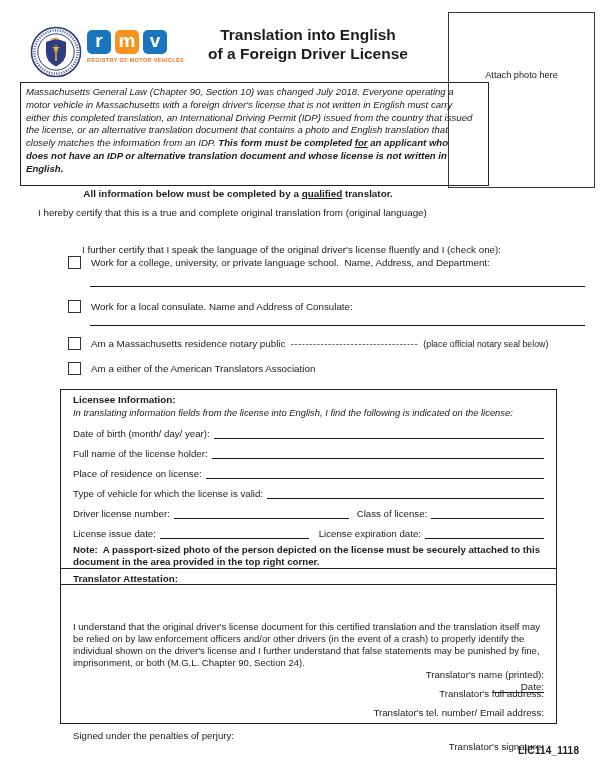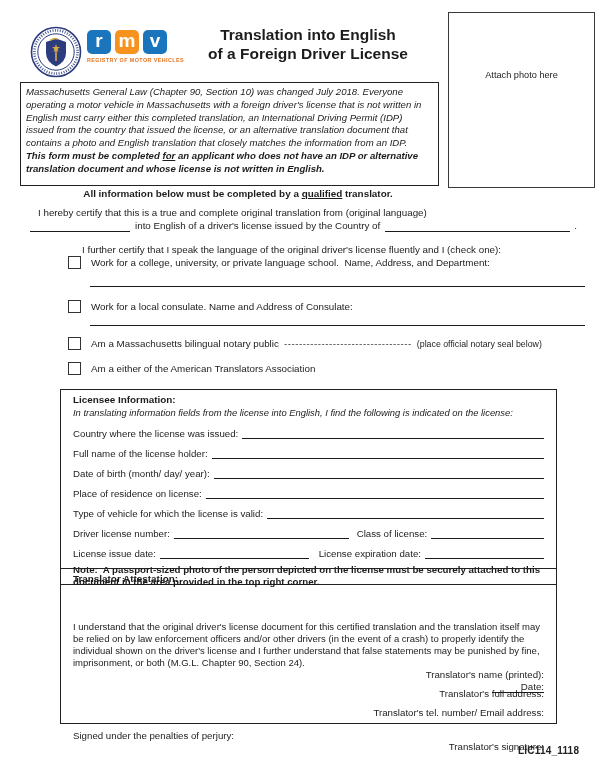--- a/index.html
+++ b/index.html
@@ -16,21 +16,21 @@
     justify-content:center; color:#fff; font-weight:bold; font-size:19px; padding-bottom:2px; box-sizing:border-box;
   }
   .lbox.blue { background:#1b75bc; }
   .lbox.orange { background:#f6921e; }
   .logo-tagline { margin-top:3px; font-size:5.4px; font-weight:bold; color:#e8731e; letter-spacing:0.42px; white-space:nowrap; }
   .title { text-align:center; font-weight:bold; font-size:15.5px; line-height:18.5px; }
   .photo-box { width:147px; height:176px; border:1px solid #3a3a3a; box-sizing:border-box; text-align:center; padding-top:57px; font-size:9.2px; }
 
   
   .intro-box {
-    width:419px; height:104px; border:1.5px solid #222; box-sizing:border-box;
+    width:469px; height:104px; border:1.5px solid #222; box-sizing:border-box;
     padding:3px 15px 0 5px; font-size:9.6px; font-style:italic; line-height:12.8px;
   }
   .intro-box b { font-weight:bold; }
   .uword { text-decoration:underline; }
 
   
   .txt { font-size:9.8px; line-height:13px; }
   .center-bold { text-align:center; font-weight:bold; font-size:9.9px;margin-left:12px; }
   .fillrow { display:flex; align-items:flex-end; }
   .fillrow .blank { border-bottom:1px solid #1a1a1a; height:12px; }
@@ -96,67 +96,57 @@
   <div class="abs intro-box" style="left:20px; top:82px;">
     <span>Massachusetts General Law (Chapter 90, Section 10) was changed July 2018. Everyone operating a motor vehicle in Massachusetts with a foreign driver's license that is not written in English must carry either this completed translation, an International Driving Permit (IDP) issued from the country that issued the license, or an alternative translation document that contains a photo and English translation that closely matches the information from an IDP.</span><b><span> This form must be completed </span><span class="uword">for</span><span> an applicant who does not have an IDP or alternative translation document and whose license is not written in English.</span></b>
   </div>
 
   <div class="abs center-bold" style="left:0px; top:188px; width:452px;">
     <span>All information below must be completed by a </span><span class="uword">qualified</span><span> translator.</span>
   </div>
 
   <div class="abs txt" style="left:38px; top:206px; width:550px;">I hereby certify that this is a true and complete original translation from (original language)</div>
 
-  <div class="abs fillrow txt" style="left:30px; top:219px; width:547px;">
-    <span class="blank" style="width:100px;"></span>
-    <span style="margin:0 5px; white-space:nowrap;">into English of a driver's license issued by the Country of</span>
-    <span class="blank grow"></span>
-    <span style="margin-left:4px;">.</span>
-  </div>
 
   <div class="abs txt" style="left:38px; top:243px; width:550px;padding-left:44px;">I further certify that I speak the language of the original driver's license fluently and I (check one):</div>
 
   <div class="abs opt" style="left:68px; top:256px; width:520px;">
     <span class="cb"></span>
     <span style="white-space:pre-wrap;">Work for a college, university, or private language school.  Name, Address, and Department:</span>
   </div>
   <div class="abs uline" style="left:90px; top:276px; width:495px;"></div>
 
   <div class="abs opt" style="left:68px; top:300px; width:520px;">
     <span class="cb"></span>
     <span>Work for a local consulate. Name and Address of Consulate:</span>
   </div>
   <div class="abs uline" style="left:90px; top:315px; width:495px;"></div>
 
   <div class="abs opt" style="left:68px; top:337px; width:520px;">
     <span class="cb"></span>
-    <span>Am a Massachusetts bilingual notary public</span>
+    <span>Am a Massachusetts residence notary public</span>
     <span class="dashes">----------------------------------</span>
     <span class="small">(place official notary seal below)</span>
   </div>
 
   <div class="abs opt" style="left:68px; top:362px; width:520px;">
     <span class="cb"></span>
     <span>Am a either of the American Translators Association</span>
   </div>
 
   <div class="abs secbox" style="left:60px; top:389px; width:497px; height:196px;">
     <div class="sec-h">Licensee Information:</div>
     <div class="sec-sub">In translating information fields from the license into English, I find the following is indicated on the license:</div>
 
     <div class="frow">
-      <span class="lab">Country where the license was issued:</span>
+      <span class="lab">Date of birth (month/ day/ year):</span>
       <span class="line f1"></span>
     </div>
     <div class="frow">
       <span class="lab">Full name of the license holder:</span>
-      <span class="line f1"></span>
-    </div>
-    <div class="frow">
-      <span class="lab">Date of birth (month/ day/ year):</span>
       <span class="line f1"></span>
     </div>
     <div class="frow">
       <span class="lab">Place of residence on license:</span>
       <span class="line f1"></span>
     </div>
     <div class="frow">
       <span class="lab">Type of vehicle for which the license is valid:</span>
       <span class="line f1"></span>
     </div>

